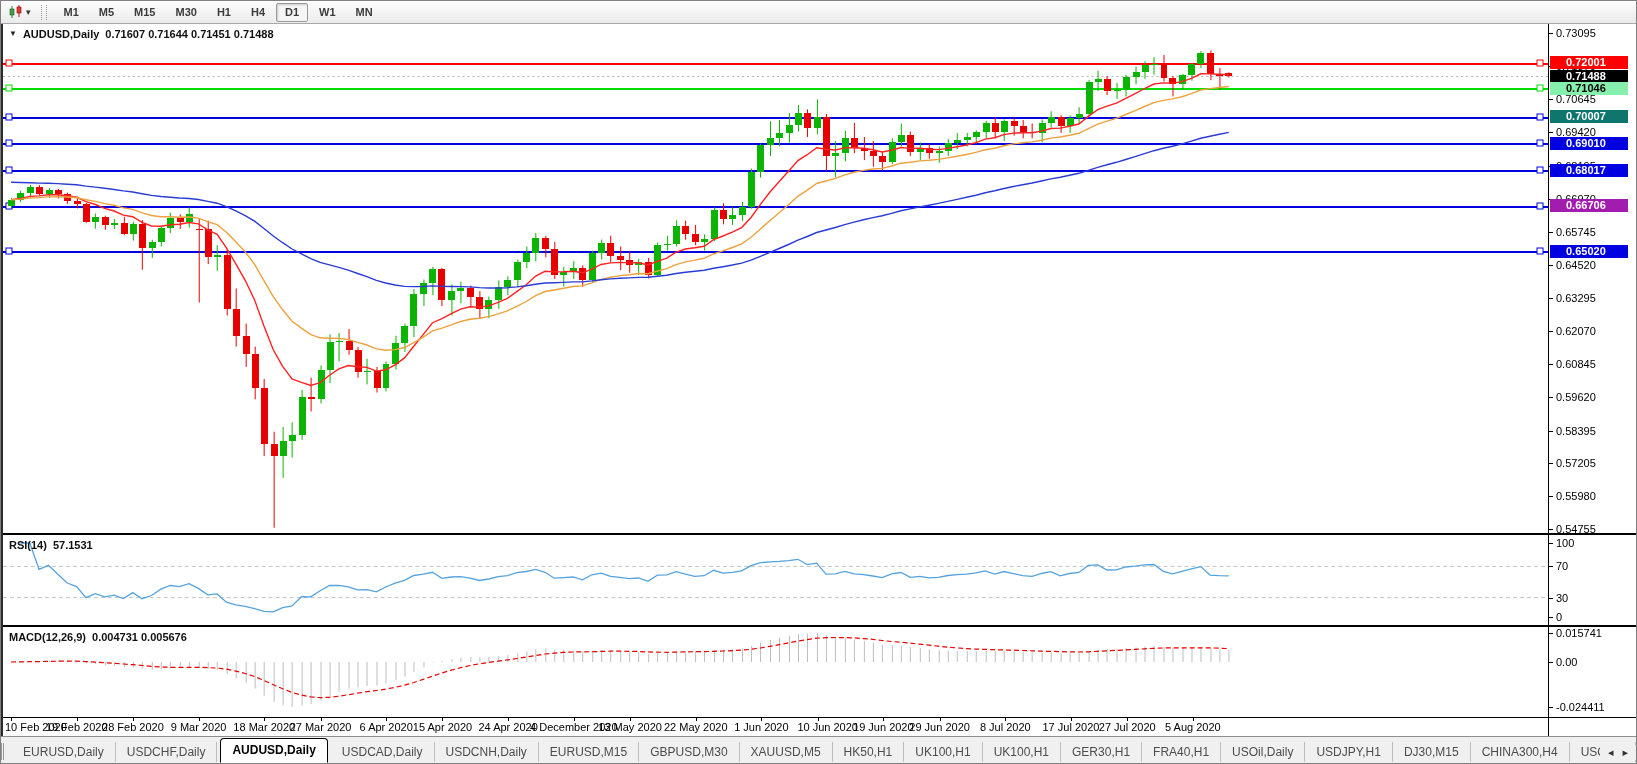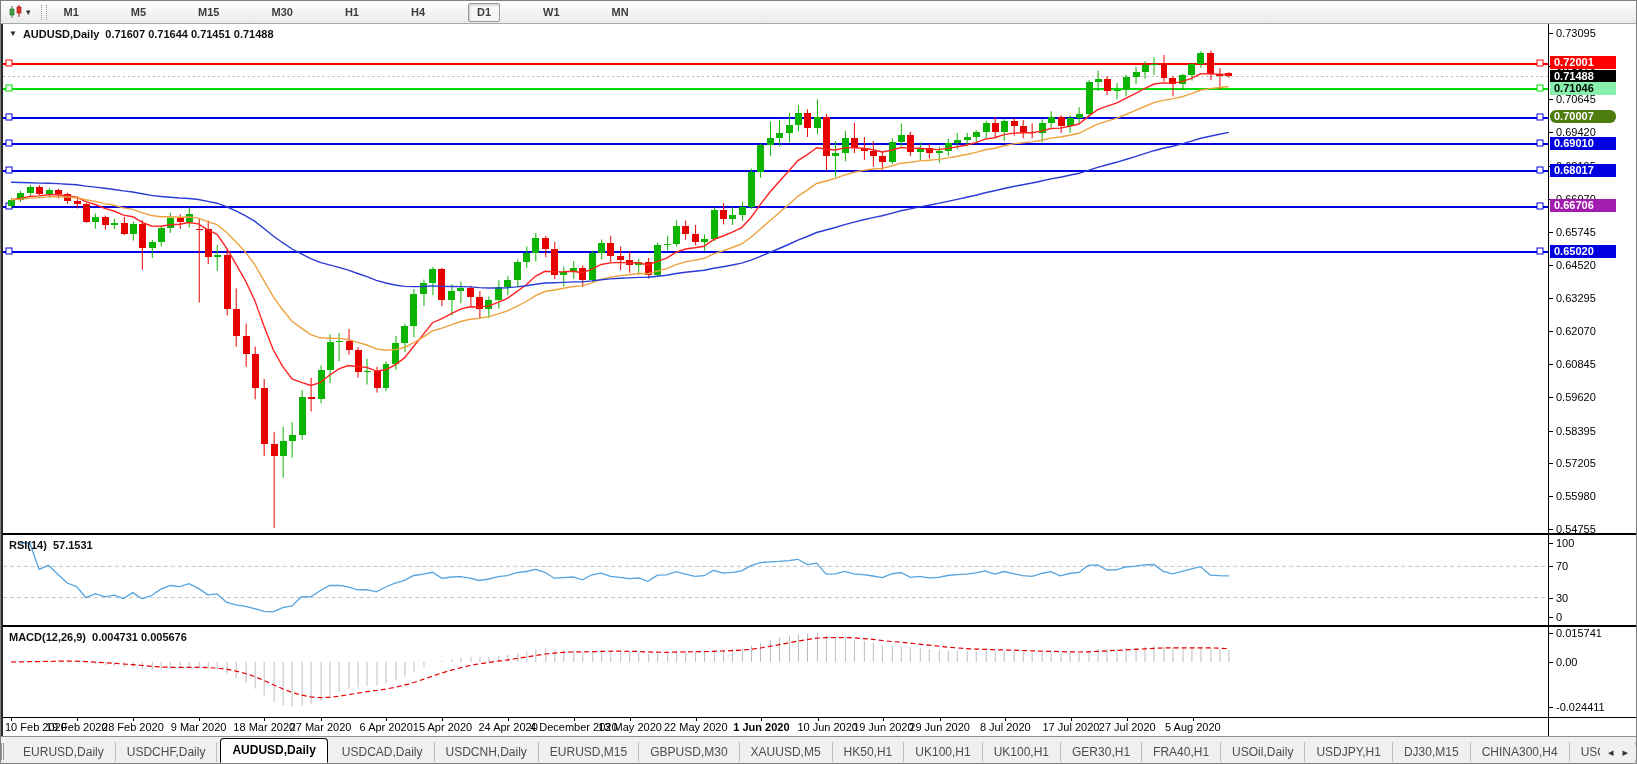--- a/index.html
+++ b/index.html
@@ -26,21 +26,21 @@
   #rowMacd{height:90px;border-top:2px solid #000;}
   #rowDates{height:20px;border-top:1px solid #000;}
   .paneltitle{position:absolute;left:6px;top:4px;font-size:11px;font-weight:700;color:#101010;z-index:6;display:flex;gap:6px;white-space:nowrap;}
   .paneltitle .tri{font-size:8px;padding-top:1px;color:#222;}
   svg{display:block;}
   
   .ptick{position:absolute;left:0;height:12px;line-height:12px;white-space:nowrap;}
   .ptick .dash{position:absolute;left:0;top:6px;width:4px;border-top:1px solid #000;}
   .ptick .txt{margin-left:7px;}
   .pbadge{position:absolute;left:1px;width:62px;height:13px;line-height:13px;font-size:11px;
-          font-weight:600;padding-left:4px;z-index:5;}
+          font-weight:600;padding-left:16px;z-index:5;}
   
   .dlabel{position:absolute;top:3px;font-size:11px;color:#000;white-space:nowrap;transform:translateX(-50%);}
   .dlabel.first{transform:none;}
   .dtick{position:absolute;top:0;width:1px;height:3px;background:#000;}
   
   #tabbar{position:absolute;left:0;bottom:0;width:100%;height:27px;box-sizing:border-box;background:#f0f0f0;
           border-top:1px solid #8f8f8f;display:flex;align-items:flex-end;padding-left:0;overflow:hidden;}
   .tabgrip{width:3px;height:17px;border-left:1px solid #9a9a9a;border-right:1px solid #9a9a9a;margin:0 8px 3px 0;}
   .tab{height:20px;line-height:20px;padding:0 11px;font-size:12px;color:#4d4d4d;
        border-right:1px solid #bdbdbd;white-space:nowrap;margin-bottom:1px;}
@@ -58,21 +58,21 @@
     <span class="iconbtn">
       <svg width="16" height="14" viewBox="0 0 16 14">
         <line x1="4" y1="1" x2="4" y2="13" stroke="#2e7d32" stroke-width="1"></line>
         <rect x="2" y="4" width="4" height="6" fill="#43a047" stroke="#1b5e20" stroke-width="0.6"></rect>
         <line x1="11" y1="0" x2="11" y2="12" stroke="#b71c1c" stroke-width="1"></line>
         <rect x="9" y="2" width="4" height="6" fill="#e53935" stroke="#8e0000" stroke-width="0.6"></rect>
       </svg>
       <span class="ddarrow">▾</span>
     </span>
     <span class="toolgrip"></span>
-    <span id="tfButtons" style="display:flex;gap:32px;">
+    <span id="tfButtons" style="display:flex;">
         <span class="tfbtn">M1</span>
         <span class="tfbtn">M5</span>
         <span class="tfbtn">M15</span>
         <span class="tfbtn">M30</span>
         <span class="tfbtn">H1</span>
         <span class="tfbtn">H4</span>
         <span class="tfbtn active">D1</span>
         <span class="tfbtn">W1</span>
         <span class="tfbtn">MN</span>
       </span>
@@ -392,21 +392,21 @@
           <div class="ptick" style="top: 301.168px;"><span class="dash"></span><span class="txt">0.62070</span></div>
           <div class="ptick" style="top: 334.298px;"><span class="dash"></span><span class="txt">0.60845</span></div>
           <div class="ptick" style="top: 367.427px;"><span class="dash"></span><span class="txt">0.59620</span></div>
           <div class="ptick" style="top: 400.557px;"><span class="dash"></span><span class="txt">0.58395</span></div>
           <div class="ptick" style="top: 432.74px;"><span class="dash"></span><span class="txt">0.57205</span></div>
           <div class="ptick" style="top: 465.87px;"><span class="dash"></span><span class="txt">0.55980</span></div>
           <div class="ptick" style="top: 499px;"><span class="dash"></span><span class="txt">0.54755</span></div>
           <div class="pbadge" style="top: 32.0869px; background: rgb(255, 0, 0); color: rgb(255, 255, 255);">0.72001</div>
           <div class="pbadge" style="top: 45.9609px; background: rgb(0, 0, 0); color: rgb(255, 255, 255);">0.71488</div>
           <div class="pbadge" style="top: 57.9146px; background: #86efac; color: rgb(0, 0, 0);">0.71046</div>
-          <div class="pbadge" style="top: 86.0141px; background: #4d7c0f; color: rgb(255, 255, 255); border-radius: 6px;">0.70007</div>
+          <div class="pbadge" style="top: 86.0141px; background: #0f766e; color: rgb(255, 255, 255);">0.70007</div>
           <div class="pbadge" style="top: 112.978px; background: rgb(0, 0, 224); color: rgb(255, 255, 255);">0.69010</div>
           <div class="pbadge" style="top: 139.833px; background: rgb(0, 0, 224); color: rgb(255, 255, 255);">0.68017</div>
           <div class="pbadge" style="top: 175.289px; background: #a21caf; color: rgb(255, 255, 255);">0.66706</div>
           <div class="pbadge" style="top: 220.886px; background: rgb(0, 0, 224); color: rgb(255, 255, 255);">0.65020</div>
         </div>
     </div>
 
     <div class="row" id="rowRsi">
       <div class="plot">
         <div class="paneltitle">
@@ -597,21 +597,21 @@
           <div class="dlabel" style="left: 439.48px;">15 Apr 2020</div>
           <div class="dtick" style="left: 505.14px;"></div>
           <div class="dlabel" style="left: 505.14px;">24 Apr 2020</div>
           <div class="dtick" style="left: 570.8px;"></div>
           <div class="dlabel" style="left: 570.8px;">4 December 2020</div>
           <div class="dtick" style="left: 627.08px;"></div>
           <div class="dlabel" style="left: 627.08px;">13 May 2020</div>
           <div class="dtick" style="left: 692.74px;"></div>
           <div class="dlabel" style="left: 692.74px;">22 May 2020</div>
           <div class="dtick" style="left: 758.4px;"></div>
-          <div class="dlabel" style="left: 758.4px; font-weight: bold;">1 Jun 2020</div>
+          <div class="dlabel" style="left: 758.4px;">1 Jun 2020</div>
           <div class="dtick" style="left: 814.68px;"></div>
           <div class="dlabel" style="left: 814.68px; padding-left: 20px;">10 Jun 2020</div>
           <div class="dtick" style="left: 880.34px;"></div>
           <div class="dlabel" style="left: 880.34px;">19 Jun 2020</div>
           <div class="dtick" style="left: 936.62px;"></div>
           <div class="dlabel" style="left: 936.62px;">29 Jun 2020</div>
           <div class="dtick" style="left: 1002.28px;"></div>
           <div class="dlabel" style="left: 1002.28px;">8 Jul 2020</div>
           <div class="dtick" style="left: 1067.94px;"></div>
           <div class="dlabel" style="left: 1067.94px;">17 Jul 2020</div>

